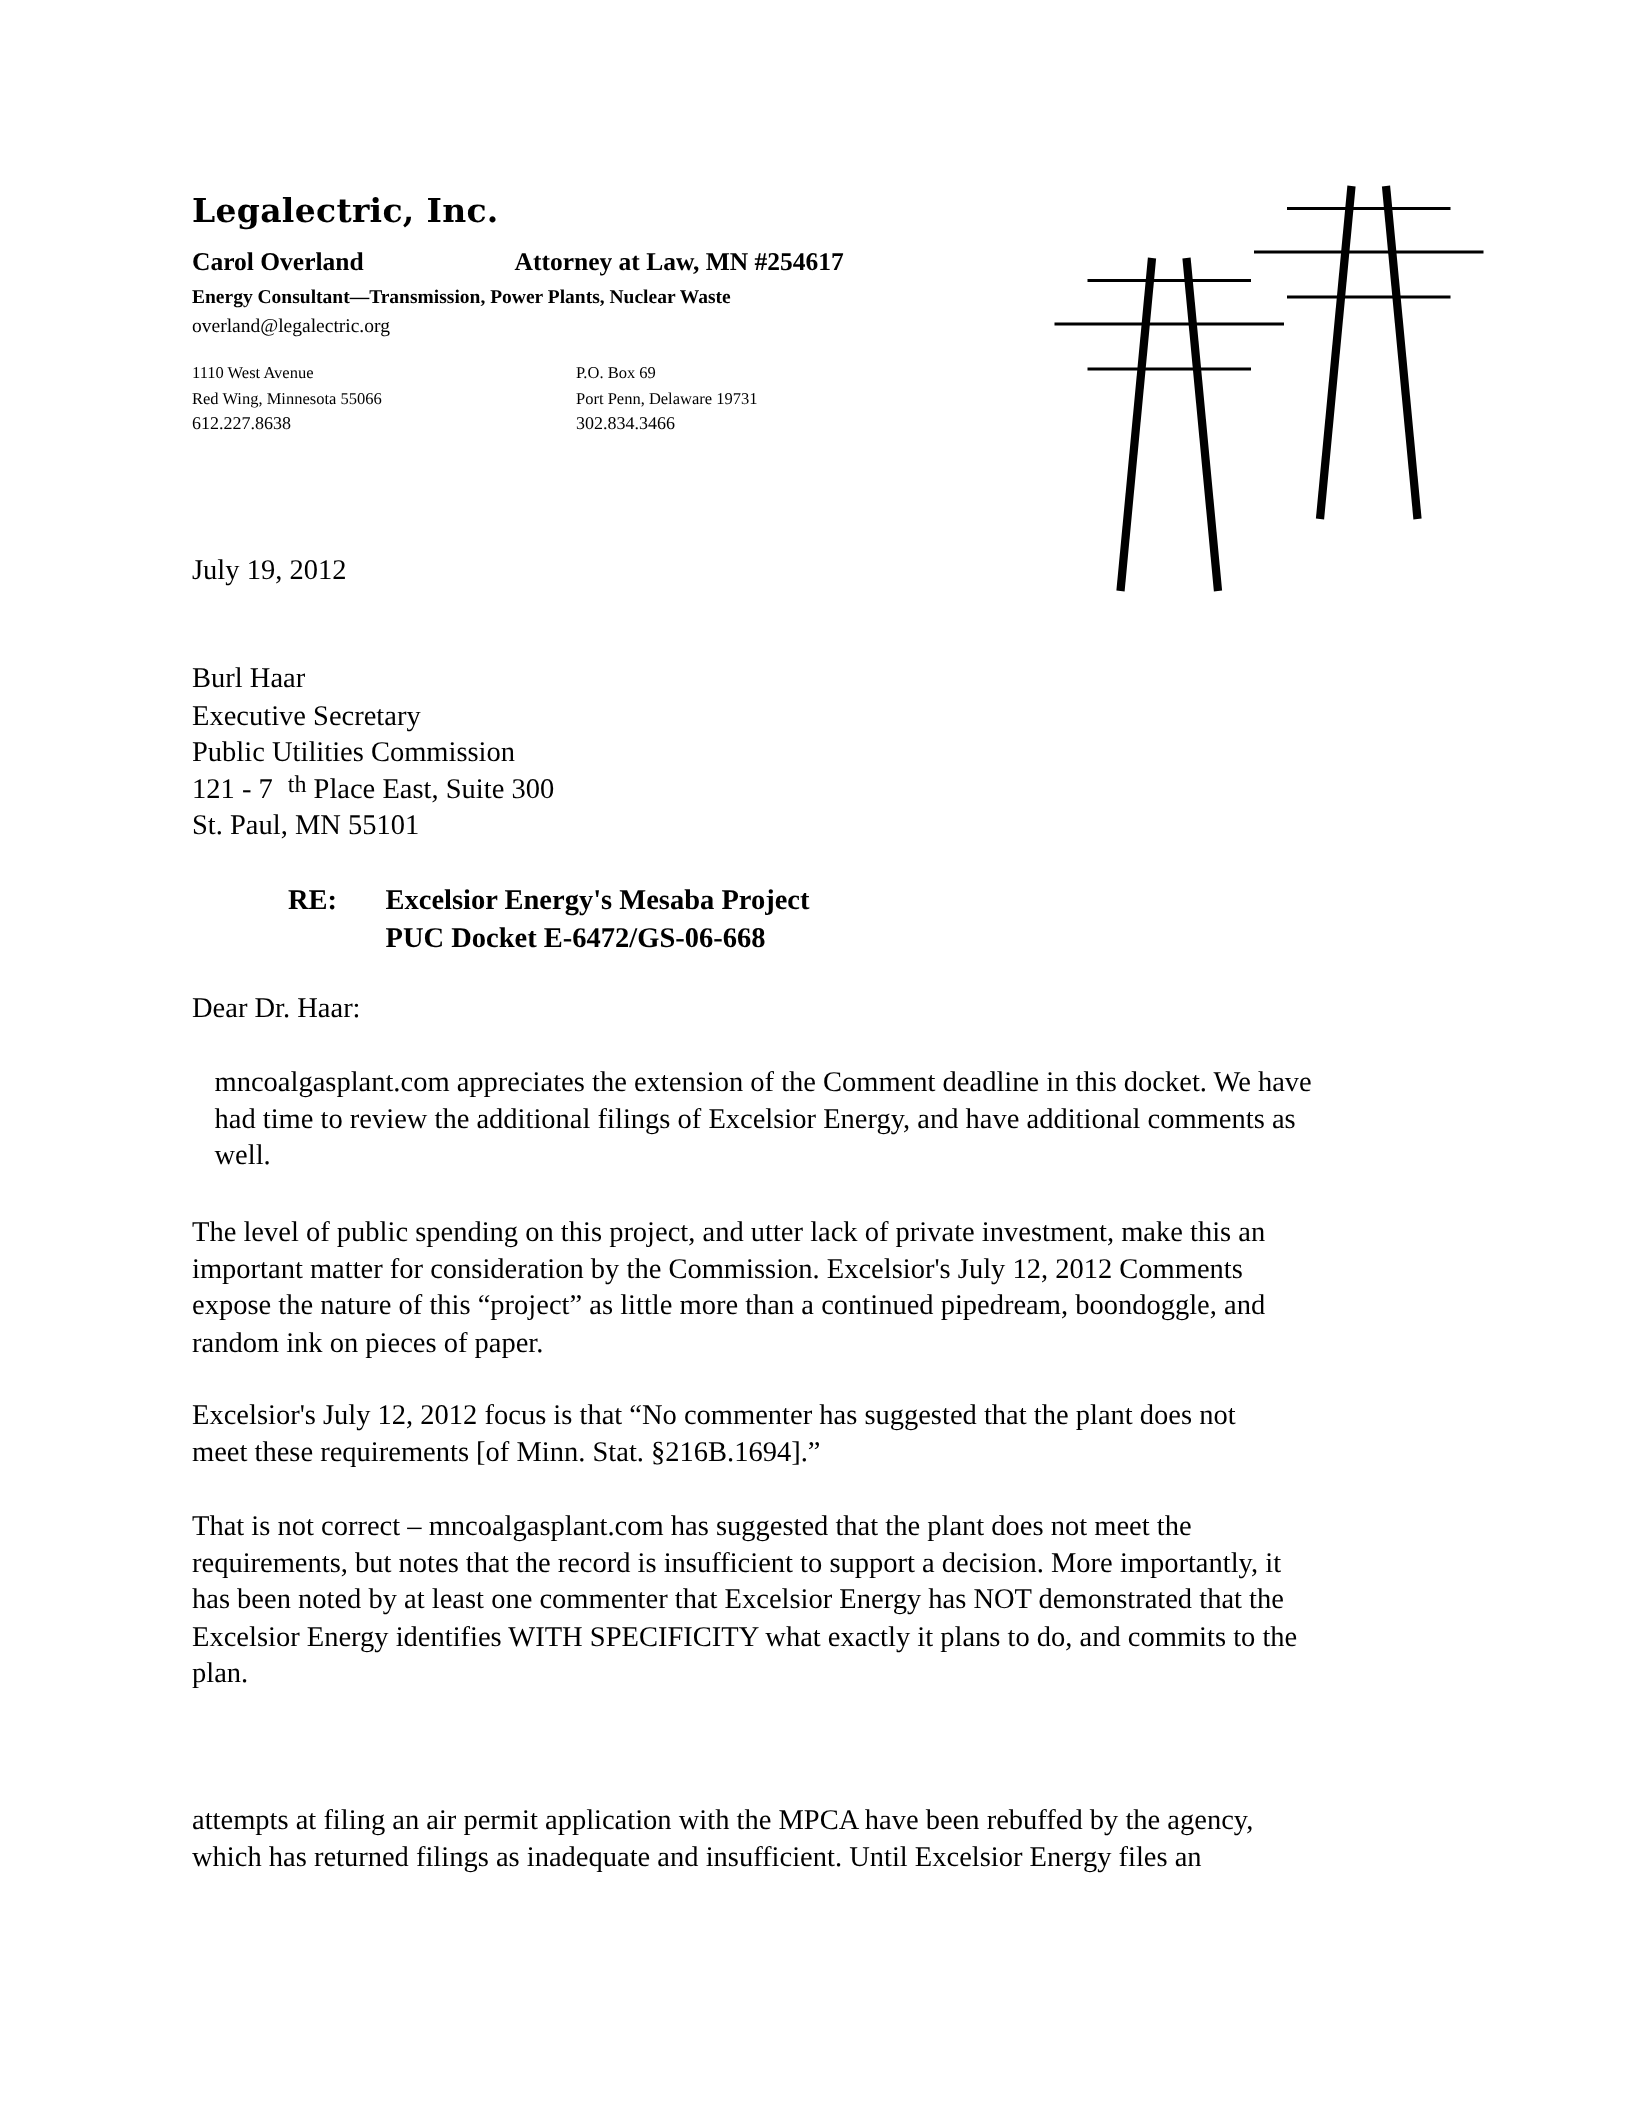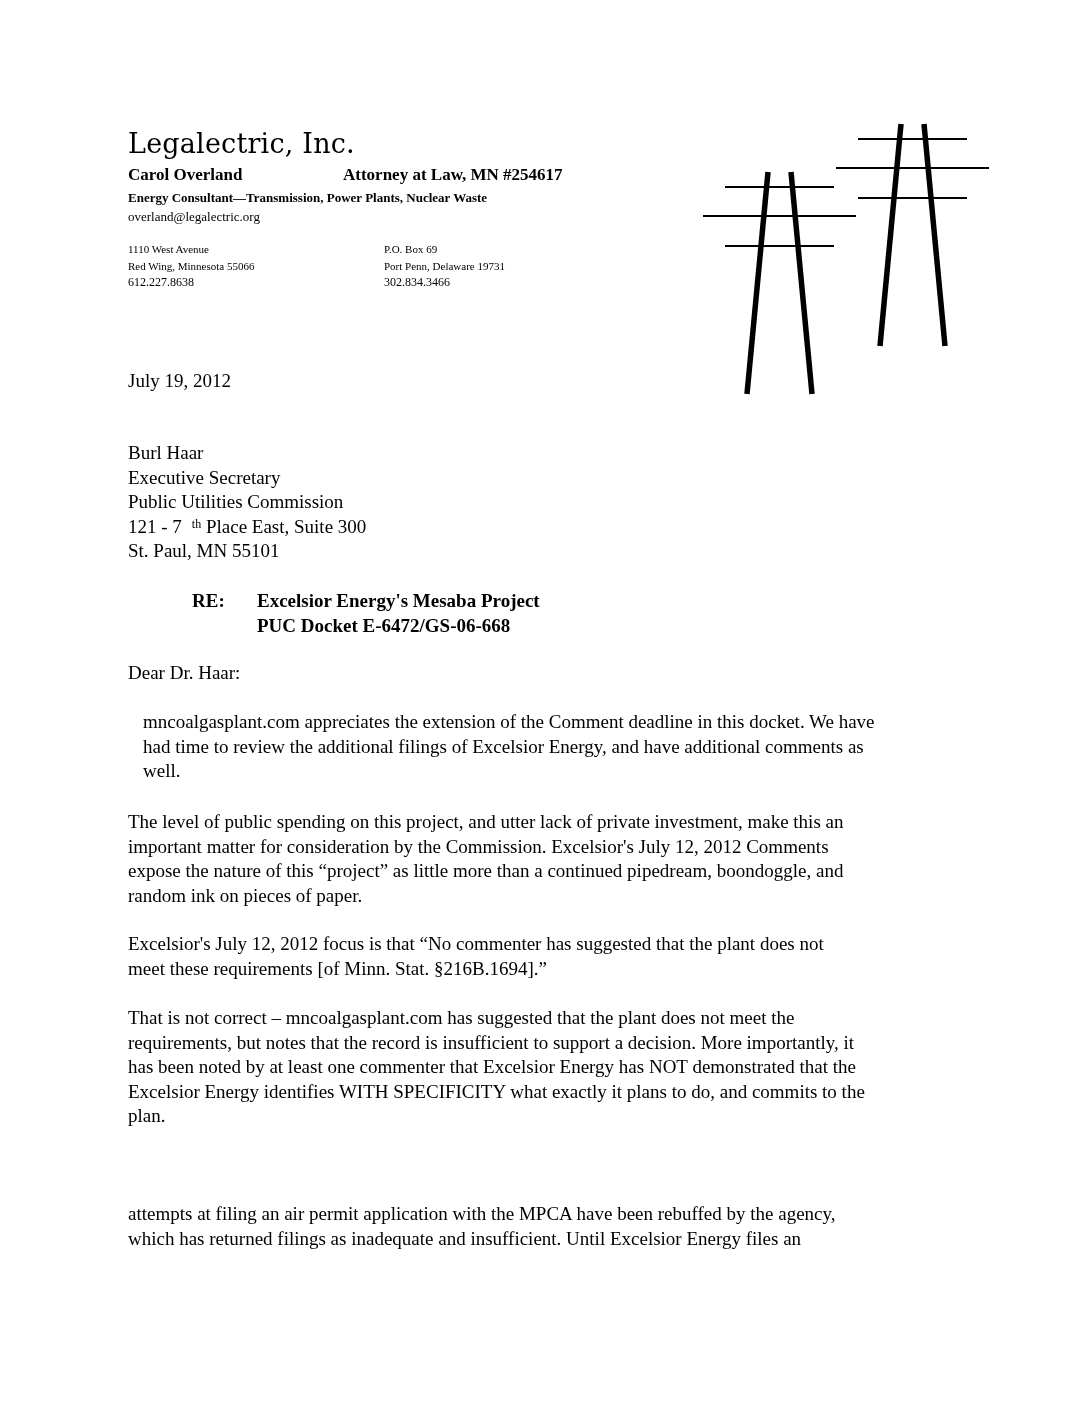--- a/index.html
+++ b/index.html
@@ -1,36 +1,36 @@
 <!DOCTYPE html>
 <html><head>
 <meta charset="utf-8">
 <style>
   html, body { margin: 0; padding: 0; background: #ffffff; }
   body { width: 1088px; height: 1408px; position: relative; overflow: hidden; color: #000; }
   .page { position: absolute; left: 0; top: 0; width: 1088px; height: 1408px; background: #fff; }
 
-  .lh-name { position: absolute; left: 128px; top: 128px; font-family: "DejaVu Serif", "Liberation Serif", serif; font-size: 27px; font-weight: normal; letter-spacing: 0.2px; }
+  .lh-name { position: absolute; left: 128px; top: 128px; font-family: "DejaVu Serif", "Liberation Serif", serif; font-size: 22px; font-weight: bold; letter-spacing: 0.2px; }
   .lh-line2 { position: absolute; left: 128px; top: 165px; font-family: "Liberation Serif", serif; font-size: 17px; font-weight: bold; width: 520px; }
   .lh-line2 .title { position: absolute; left: 215px; top: 0; white-space: nowrap; }
   .lh-line3 { position: absolute; left: 128px; top: 190px; font-family: "Liberation Serif", serif; font-size: 13px; font-weight: bold; white-space: nowrap; }
   .lh-line4 { position: absolute; left: 128px; top: 209px; font-family: "Liberation Serif", serif; font-size: 13px; font-weight: normal; white-space: nowrap; }
 
   .addr { position: absolute; top: 241px; font-family: "Liberation Serif", serif; font-size: 11px; line-height: 16.5px; white-space: nowrap; }
   .addr.left { left: 128px; }
   .addr.right { left: 384px; }
   .addr .phone { font-size: 12px; }
 
   .logo { position: absolute; left: 690px; top: 110px; width: 310px; height: 290px; }
 
   .body-text { font-family: "Liberation Serif", serif; font-size: 19px; line-height: 24.5px; }
   .date { position: absolute; left: 128px; top: 369px; text-align: right; }
   .recipient { position: absolute; left: 128px; top: 441px; }
   .recipient div { height: 24.5px; white-space: nowrap; }
-  sup { font-size: 12px; vertical-align: top; position: relative; top: -3px; padding-left: 10px; }
+  sup { font-size: 16px; vertical-align: top; position: relative; top: -3px; padding-left: 10px; }
 
   .re { position: absolute; left: 192px; top: 589px; font-weight: bold; }
   .re .re-label { position: absolute; left: 0; top: 0; }
   .re .re-lines { position: absolute; left: 65px; top: 0; white-space: nowrap; }
 
   .salutation { position: absolute; left: 128px; top: 661px; }
 
   .para { position: absolute; left: 128px; width: 835px; text-align: left; }
   .p1 { top: 710px; margin-left: 15px; }
   .p2 { top: 810px; }

